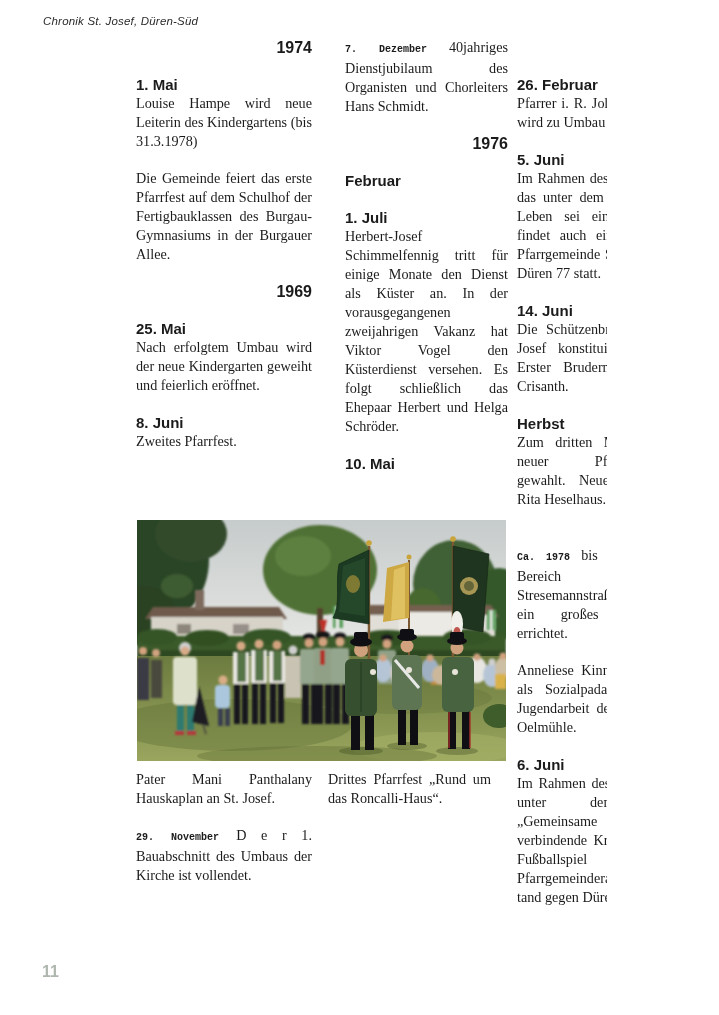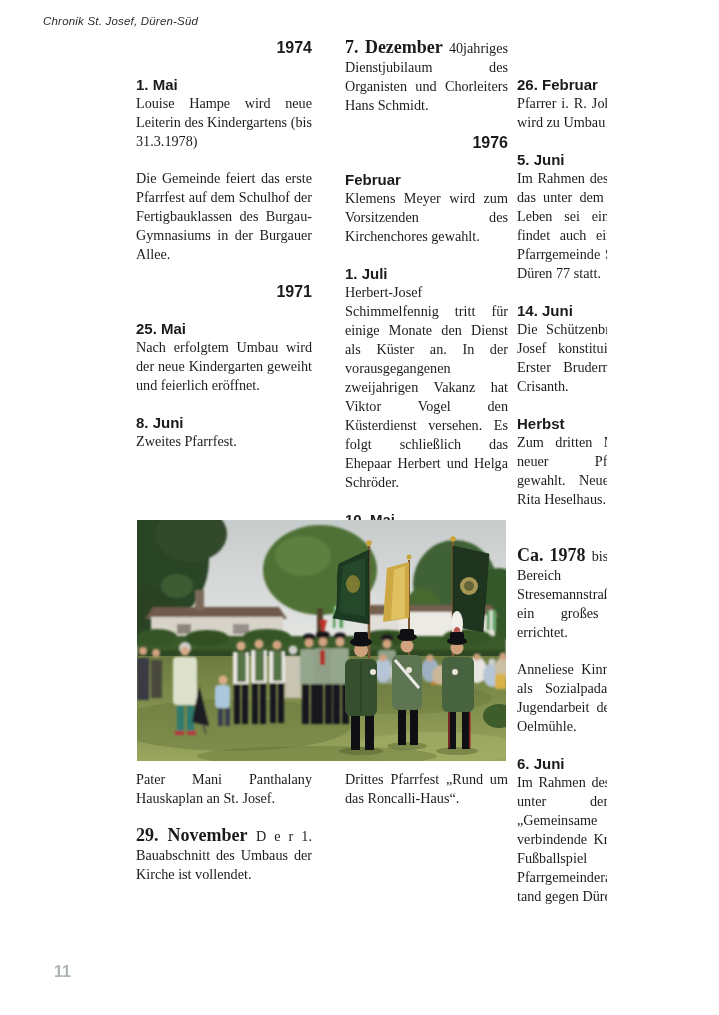--- a/index.html
+++ b/index.html
@@ -10,79 +10,78 @@
   .header{
     position:absolute;left:43px;top:15px;
     font-family:"Liberation Sans",sans-serif;font-style:italic;
     font-size:11.5px;color:#2b2b2b;letter-spacing:.2px;
   }
   .col{position:absolute;text-align:justify;}
   #col-left-top{left:136px;top:38px;width:176px;}
   #col-mid-top{left:345px;top:38px;width:163px;}
   #col-right{left:517px;top:38px;width:176px;}
   #col-left-bottom{left:136px;top:770px;width:176px;}
-  #col-mid-bottom{left:345px;top:770px;width:163px;}
+  #col-mid-bottom{left:328px;top:770px;width:163px;}
   .year{
     font-family:"Liberation Sans",sans-serif;font-weight:bold;
     font-size:16px;line-height:19px;margin:0 0 18px 0;text-align:right;
   }
   .entry{margin:0 0 18px 0;}
   .entry h3{
     font-family:"Liberation Sans",sans-serif;font-weight:bold;
     font-size:15px;line-height:19px;margin:0;text-align:left;
   }
   .entry p{
     font-size:14.2px;line-height:19px;margin:0;overflow-wrap:break-word;
   }
-  b.lead{font-family:Liberation Serif, serif;font-size:18px;}
+  b.lead{font-family:Liberation Mono, monospace;font-size:10px;}
   .sp-a{margin-top:18px !important;}
   .sp-b{margin-top:12px !important;}
   .tight{margin-bottom:0 !important;}
   .photo{position:absolute;left:137px;top:520px;width:369px;height:241px;}
   .photo svg{display:block;width:100%;height:100%;}
   .pagenum{
     position:absolute;left:42px;top:963px;
     font-family:"Liberation Sans",sans-serif;font-weight:bold;
-    font-size:16px;color:#aeb6ae;margin-left:12px;
+    font-size:16px;color:#aeb6ae;
   }
 </style>
 </head>
 <body>
 
 <div class="page">
 
   <div class="header">Chronik St. Josef, Düren-Süd</div>
 
   <div class="col" id="col-left-top">
       <h2 class="year">1974</h2>
       <div class="entry">
         <h3>1. Mai</h3>
         <p>Louise Hampe wird neue Leiterin des Kindergartens (bis 31.3.1978)</p>
       </div>
       <div class="entry">
         <p>Die Gemeinde feiert das erste Pfarrfest auf dem Schulhof der Fertigbauklassen des Burgau-Gymnasiums in der Burgauer Allee.</p>
       </div>
-      <h2 class="year">1971</h2>
+      <h2 class="year">1969</h2>
       <div class="entry">
         <h3>25. Mai</h3>
         <p>Nach erfolgtem Umbau wird der neue Kindergarten geweiht und feierlich eröffnet.</p>
       </div>
       <div class="entry">
         <h3>8. Juni</h3>
         <p>Zweites Pfarrfest.</p>
       </div>
     </div>
   <div class="col" id="col-mid-top">
       <div class="entry">
         <p><b class="lead">7. Dezember </b>40jahriges Dienstjubilaum des Organisten und Chorleiters Hans Schmidt.</p>
       </div>
       <h2 class="year sp-a">1976</h2>
       <div class="entry">
         <h3>Februar</h3>
-        <p>Klemens Meyer wird zum Vorsitzenden des Kirchenchores gewahlt.</p>
       </div>
       <div class="entry">
         <h3>1. Juli</h3>
         <p>Herbert-Josef Schimmelfennig tritt für einige Monate den Dienst als Küster an. In der vorausgegangenen zweijahrigen Vakanz hat Viktor Vogel den Küsterdienst versehen. Es folgt schließlich das Ehepaar Herbert und Helga Schröder.</p>
       </div>
       <div class="entry">
         <h3>10. Mai</h3>
       </div>
     </div>
   <div class="col" id="col-right">

